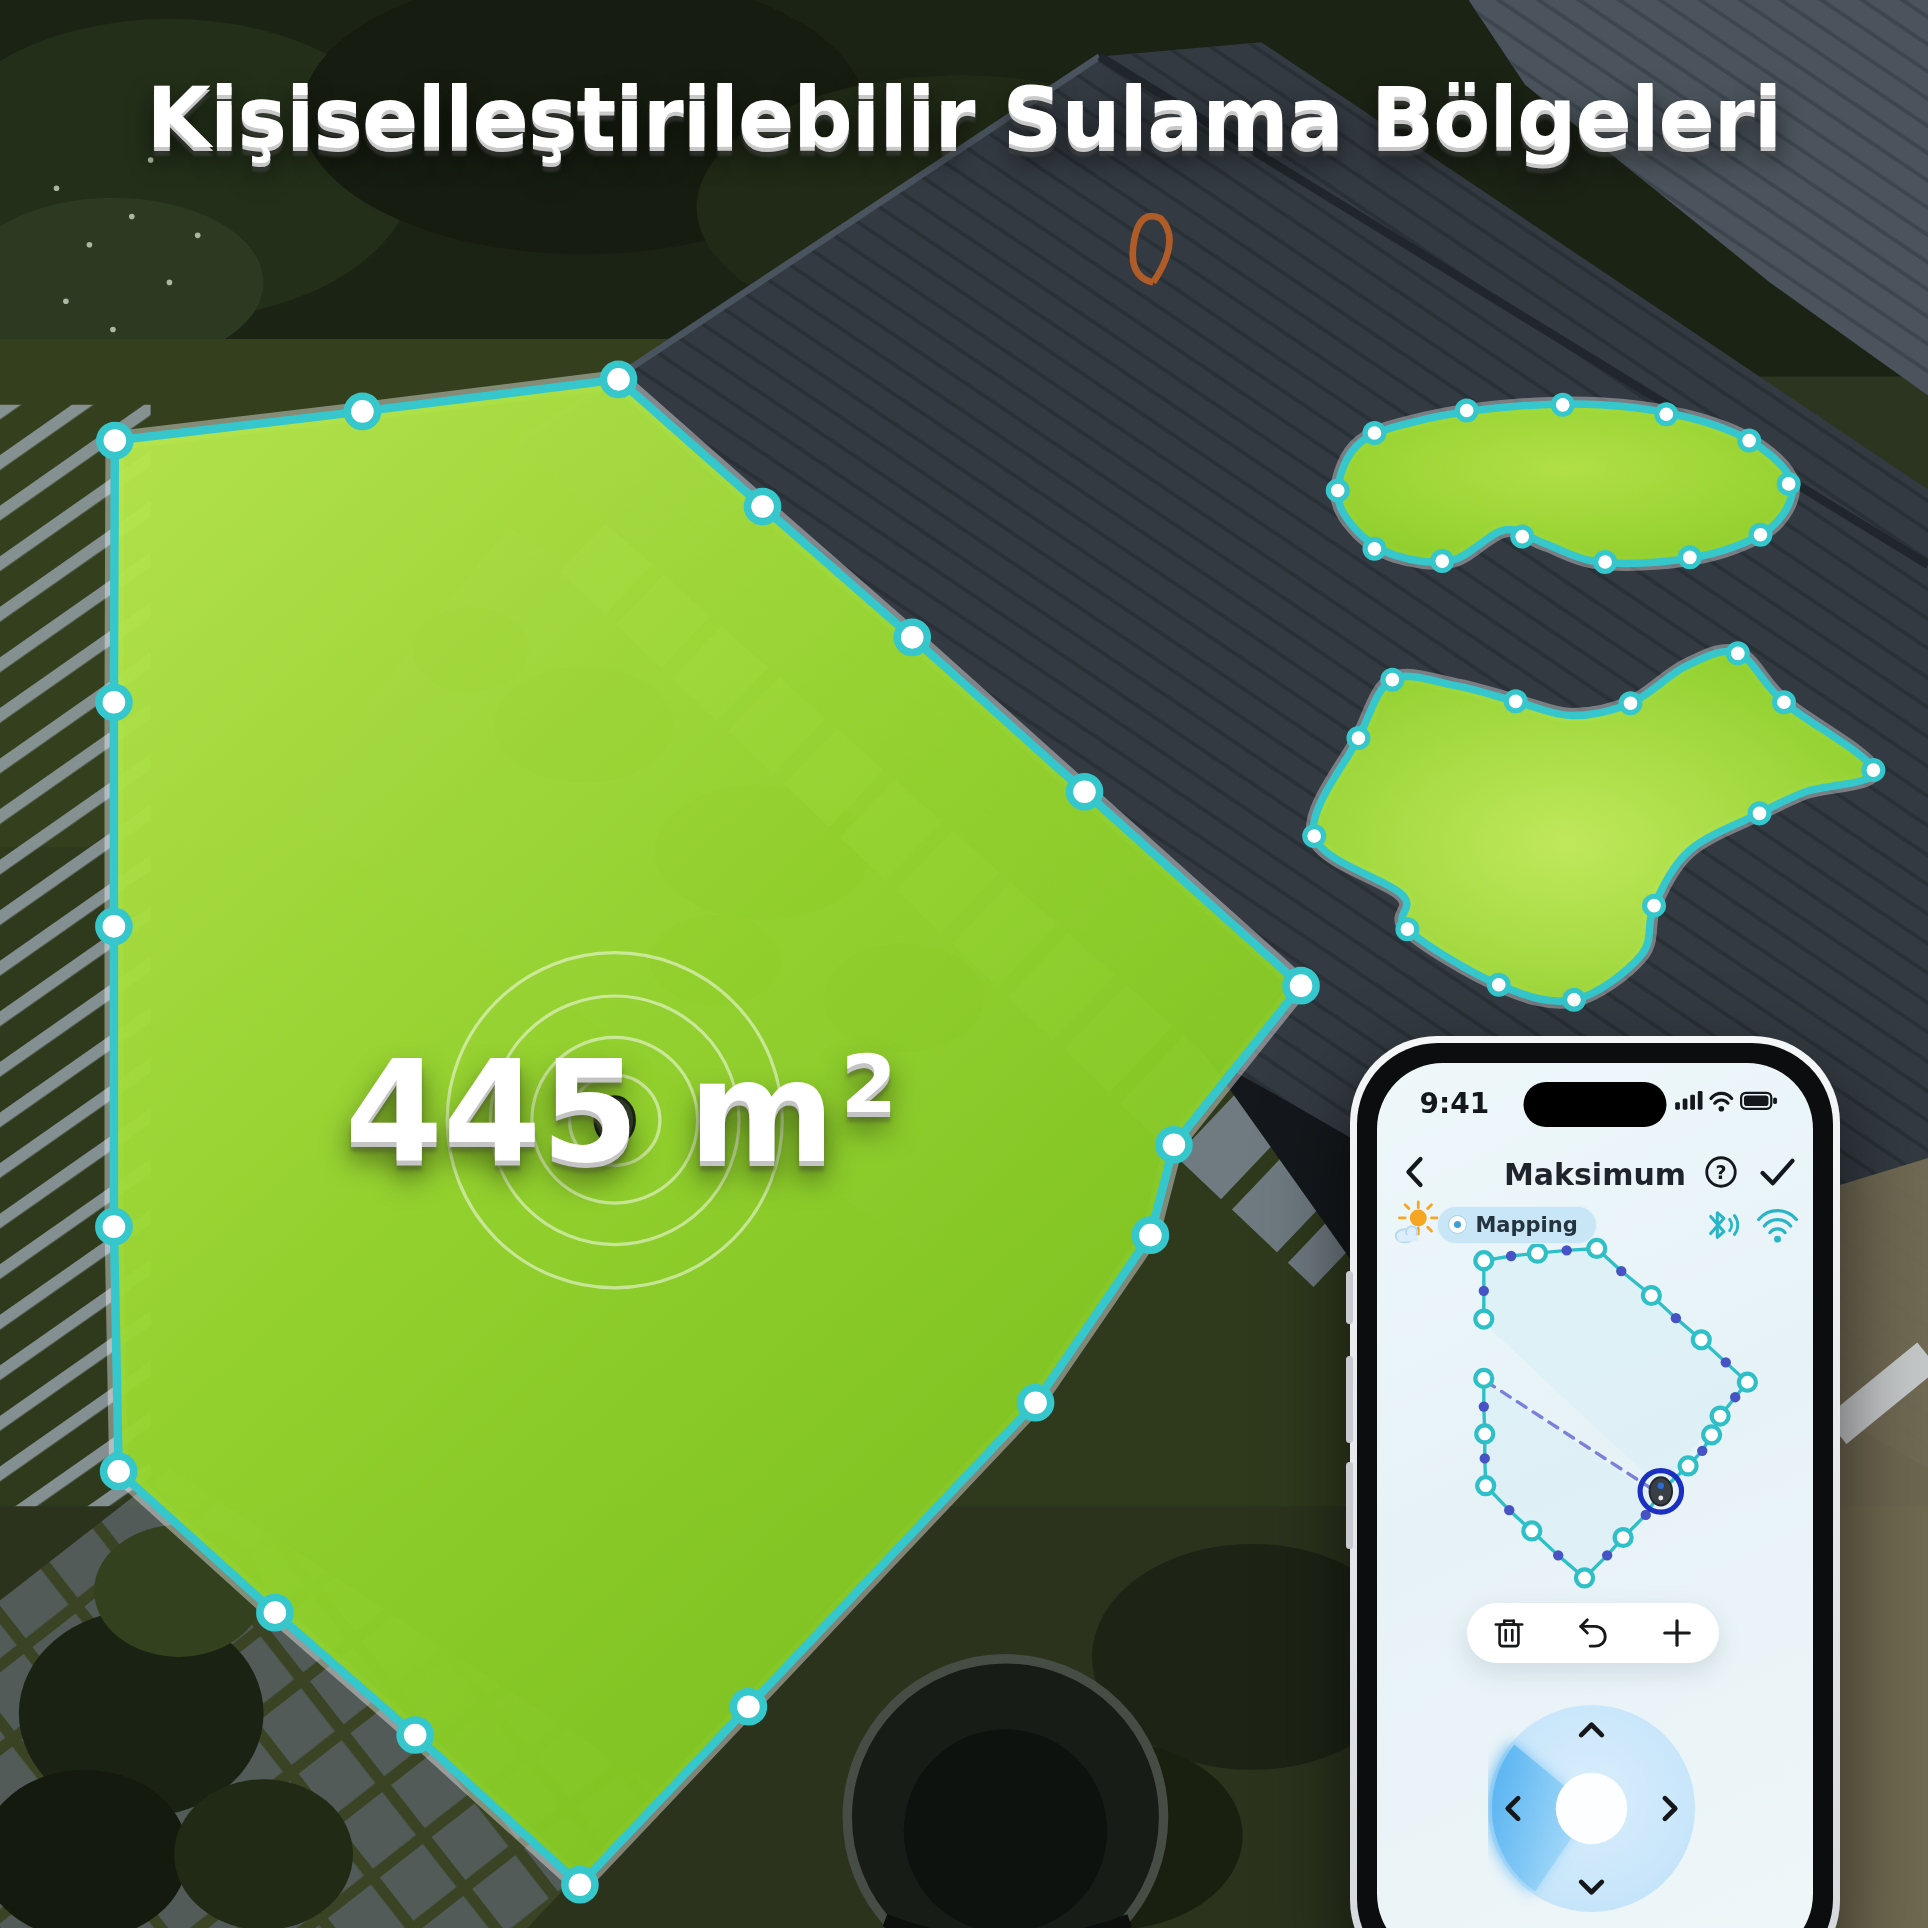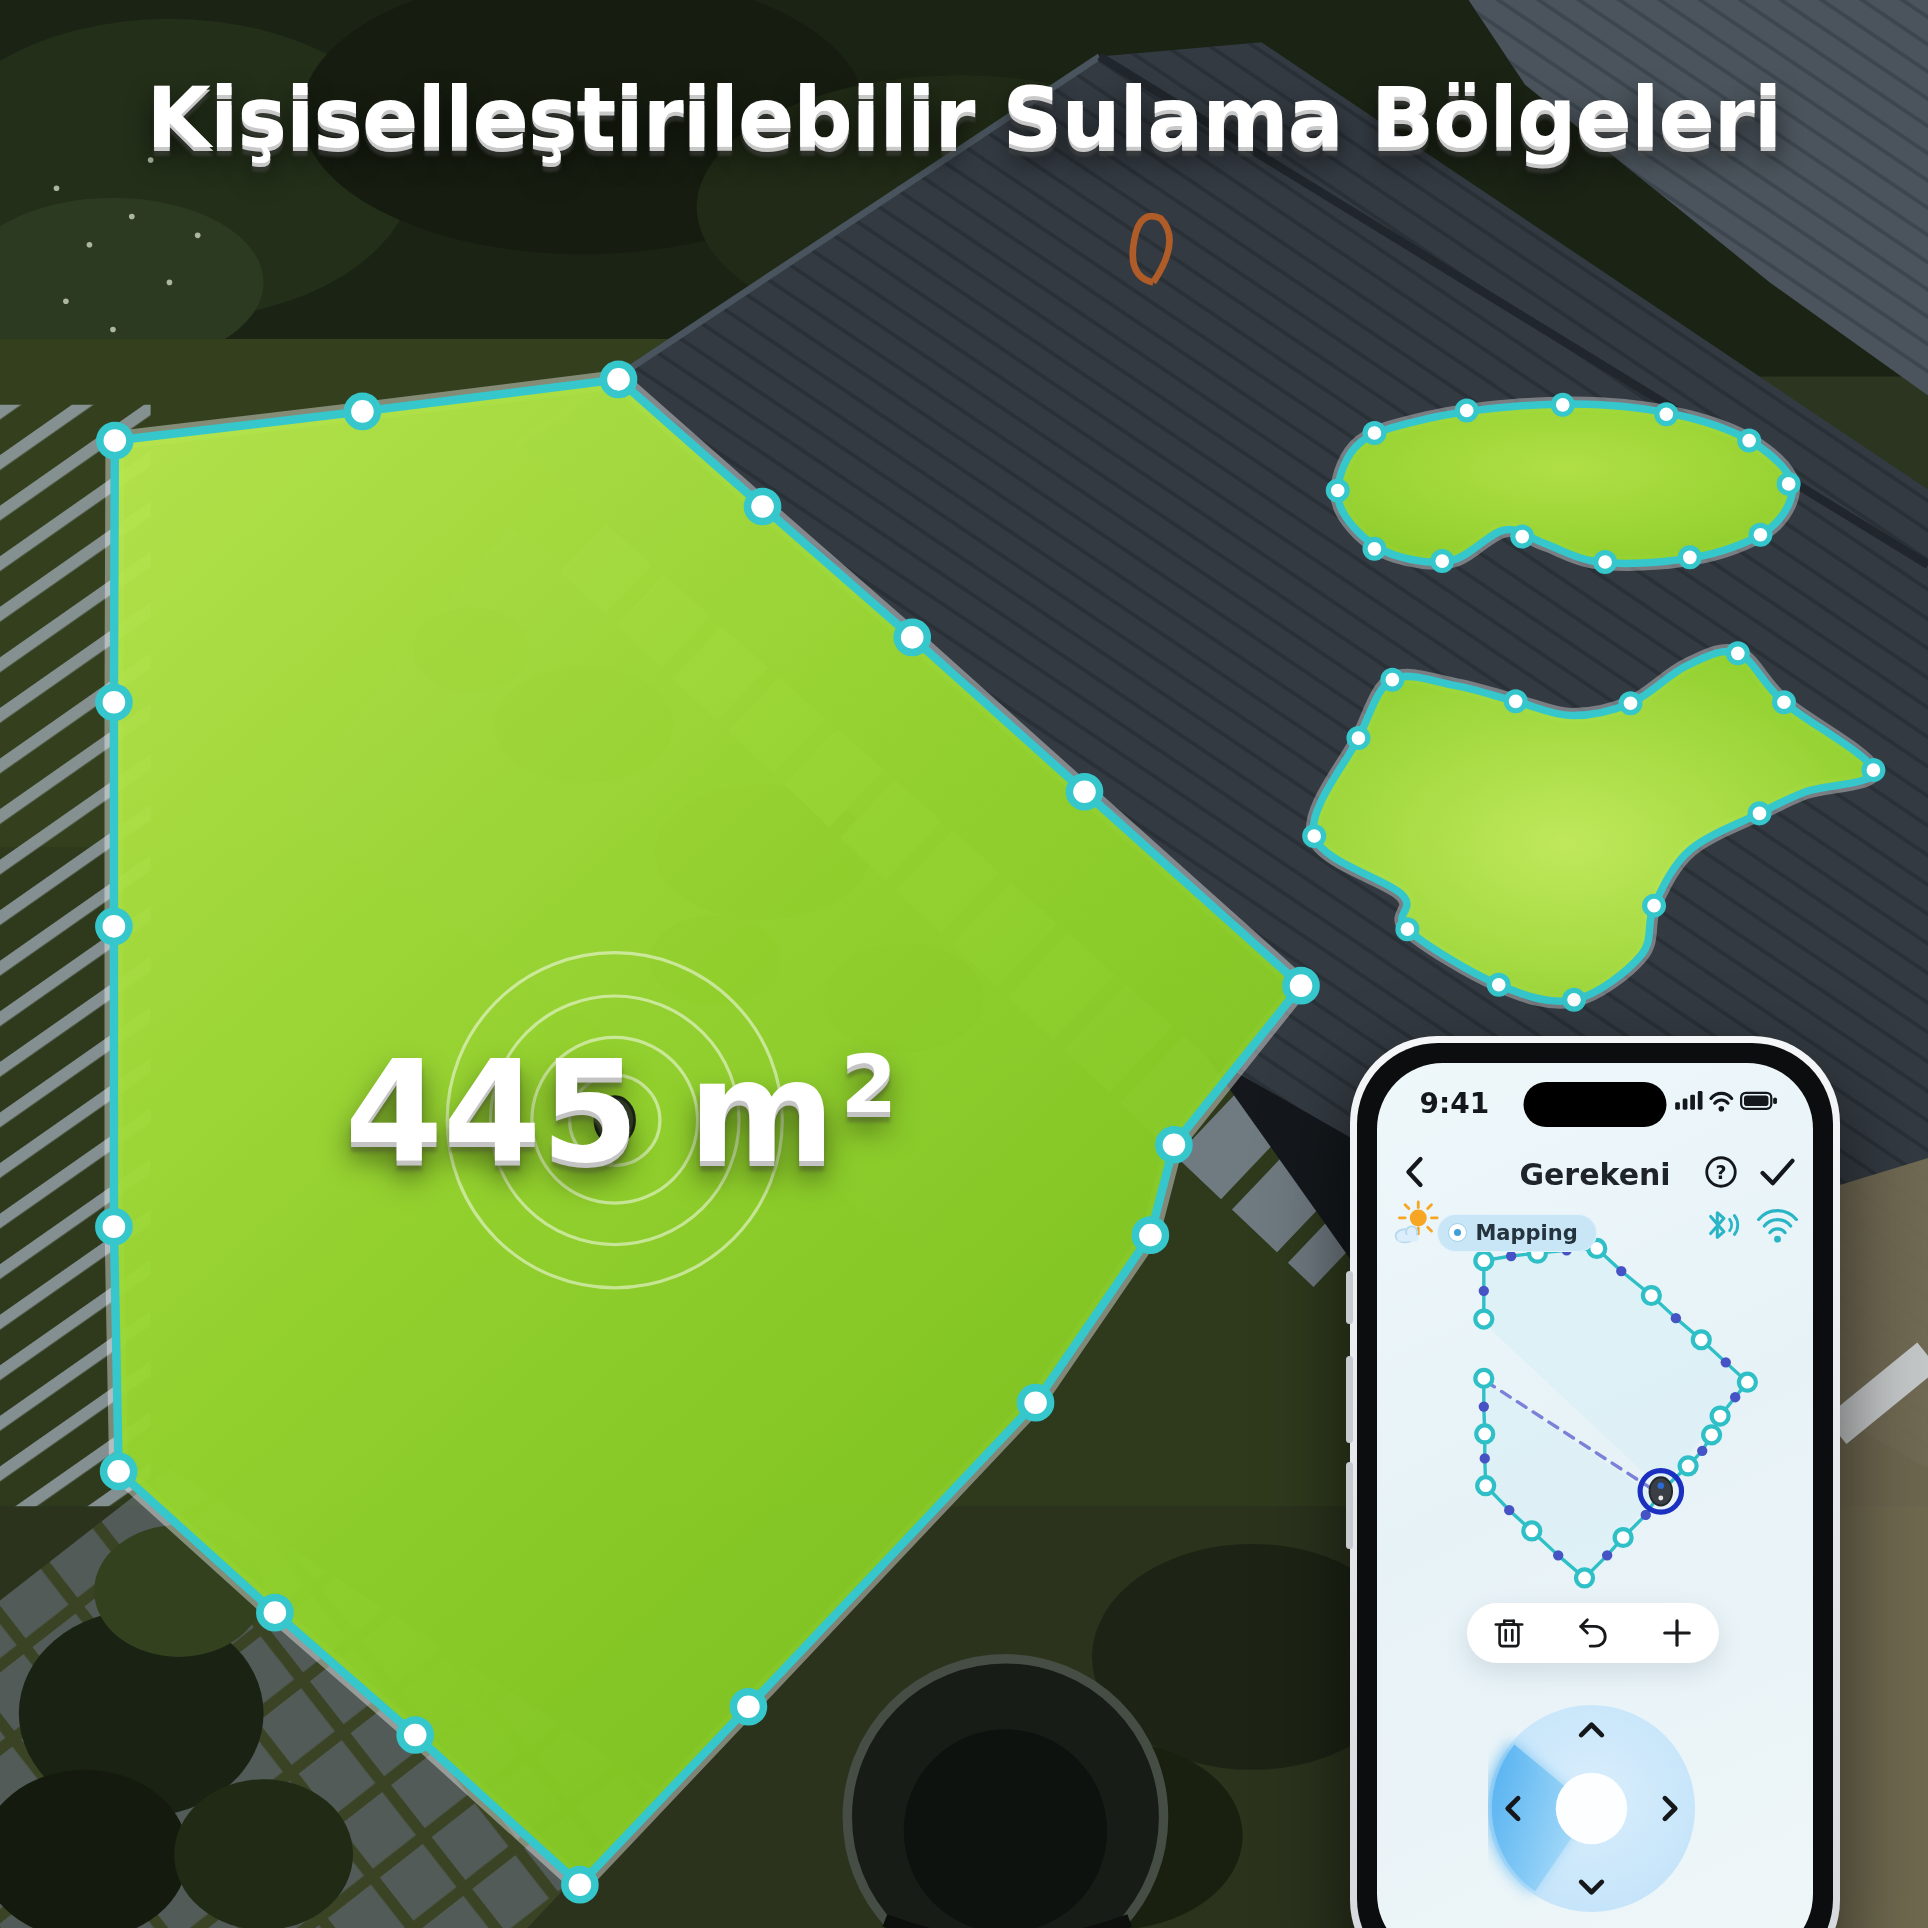--- a/index.html
+++ b/index.html
@@ -32,21 +32,21 @@
   .island{position:absolute;left:50%;top:19px;transform:translateX(-50%);width:143px;height:45px;
     border-radius:24.5px;background:#000;z-index:3;}
   .status-icons{position:absolute;right:34px;top:26px;z-index:3;}
   .navrow{position:absolute;left:0;right:0;top:87px;height:53px;z-index:3;}
   .nav-title{position:absolute;left:0;right:0;top:7.5px;text-align:center;font-size:30px;font-weight:600;color:#1e2429;}
   .nav-back{position:absolute;left:24.5px;top:3.8px;cursor:pointer;}
   .nav-help{position:absolute;right:73px;top:3.8px;cursor:pointer;}
   .nav-check{position:absolute;right:15px;top:3.8px;cursor:pointer;}
   .badgerow{position:absolute;left:0;right:0;top:143px;height:45px;z-index:3;}
   .weather{position:absolute;left:13px;top:-5.6px;}
-  .map-badge{position:absolute;left:60px;top:8px;height:38px;border-radius:19px;background:#c9e6f7;
+  .map-badge{position:absolute;left:60px;top:0px;height:38px;border-radius:19px;background:#c9e6f7;
     display:flex;align-items:center;padding:0 19px 0 11.3px;box-shadow:inset 0 0 0 0.9px rgba(255,255,255,.5);}
   .map-badge .dot{width:17px;height:17px;border-radius:50%;background:#ffffff;border:1.9px solid #9fd2ee;
     margin-right:8.5px;position:relative;}
   .map-badge .dot::after{content:"";position:absolute;left:4.7px;top:4.7px;width:7.5px;height:7.5px;border-radius:50%;background:#3f9fd8;}
   .map-badge .lbl{font-size:21px;font-weight:600;color:#24333d;}
   .bt-ic{position:absolute;right:70px;top:0px;}
   .wifi-ic{position:absolute;right:11.3px;top:0px;}
   #pmap-svg{position:absolute;left:3.8px;top:0;z-index:1;}
   .toolbar{position:absolute;left:90px;top:540px;width:252px;height:60px;border-radius:30px;background:#ffffff;
     box-shadow:0 9.4px 24.5px rgba(50,80,100,.14);display:flex;justify-content:space-around;align-items:center;z-index:3;}
@@ -291,21 +291,21 @@
             </g>
           </svg>
         </div>
 
         <div class="navrow">
           <span class="nav-back">
             <svg width="26" height="38" viewBox="0 0 28 40">
                 <polyline points="21,6 8,20 21,34" fill="none" stroke="#14181c" stroke-width="4.6" stroke-linecap="round" stroke-linejoin="round"></polyline>
               </svg>
           </span>
-          <div class="nav-title">Gerekeni</div>
+          <div class="nav-title">Maksimum</div>
           <span class="nav-help">
             <svg width="38" height="38" viewBox="0 0 40 40">
               <circle cx="20" cy="20" r="15" fill="none" stroke="#14181c" stroke-width="3"></circle>
               <text x="20" y="27" text-anchor="middle" font-size="20" font-weight="bold" fill="#14181c" font-family="DejaVu Sans">?</text>
             </svg>
           </span>
           <span class="nav-check">
             <svg width="41" height="38" viewBox="0 0 44 40">
                 <polyline points="6,21 17,32 38,8" fill="none" stroke="#14181c" stroke-width="4.6" stroke-linecap="round" stroke-linejoin="round"></polyline>
               </svg>

